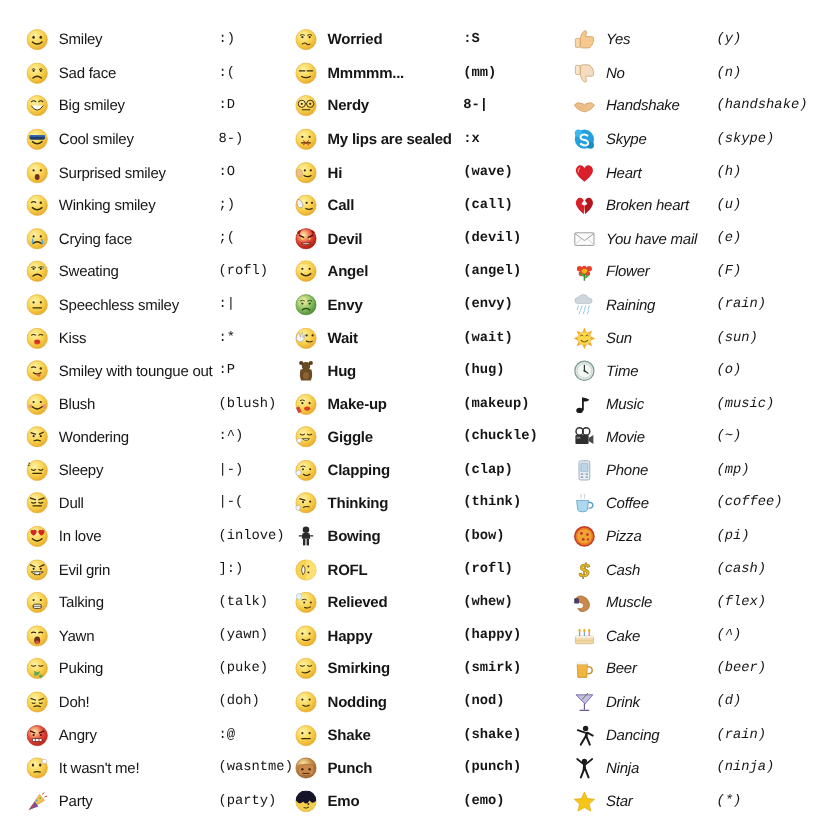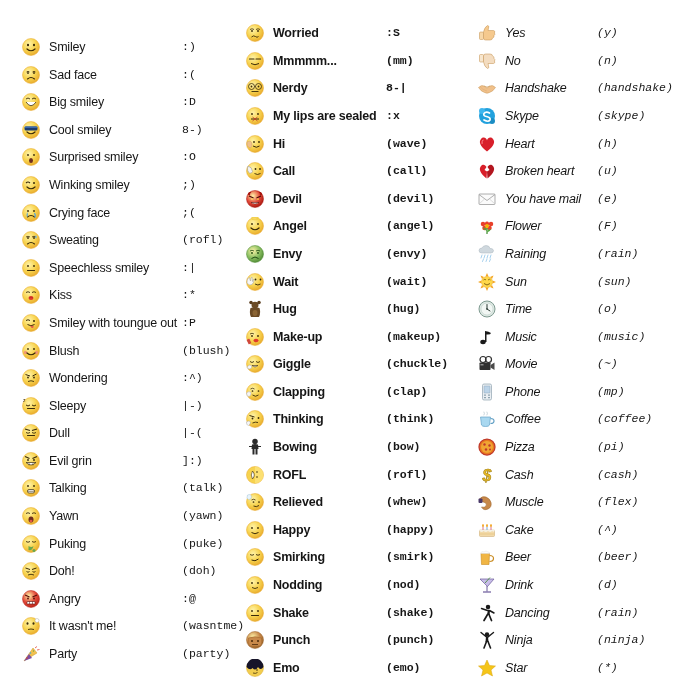--- a/index.html
+++ b/index.html
@@ -378,20 +378,39 @@
             <line x1="11" y1="23" x2="25" y2="23" stroke="#3a2a08" stroke-width="2.2" stroke-linecap="round"></line>
           </svg>
         </span>
         <span class="emo-name">Dull</span>
         <span class="emo-code">|-(</span>
       </div>
       <div class="row">
         <span class="emo-icon">
           <svg viewBox="0 0 36 36">
             <defs>
+              <radialGradient id="g16" cx="38%" cy="32%" r="72%">
+                <stop offset="0%" stop-color="#fff3a8"></stop>
+                <stop offset="55%" stop-color="#f7d34f"></stop>
+                <stop offset="100%" stop-color="#e8a92b"></stop>
+              </radialGradient>
+            </defs>
+            <circle cx="18" cy="18" r="17" fill="url(#g16)" stroke="#e8a92b" stroke-width="1"></circle>
+            <path d="M12 8 a3 3 0 0 1 5 3 a9 9 0 0 1 -5 6 a9 9 0 0 1 -5 -6 a3 3 0 0 1 5 -3 Z" fill="#d42323"></path>
+            <path d="M25 8 a3 3 0 0 1 5 3 a9 9 0 0 1 -5 6 a9 9 0 0 1 -5 -6 a3 3 0 0 1 5 -3 Z" fill="#d42323"></path>
+            <path d="M10 22 Q18 29 26 22" stroke="#3a2a08" stroke-width="2.4" fill="none" stroke-linecap="round"></path>
+          </svg>
+        </span>
+        <span class="emo-name">In love</span>
+        <span class="emo-code">(inlove)</span>
+      </div>
+      <div class="row">
+        <span class="emo-icon">
+          <svg viewBox="0 0 36 36">
+            <defs>
               <radialGradient id="g17" cx="38%" cy="32%" r="72%">
                 <stop offset="0%" stop-color="#fff3a8"></stop>
                 <stop offset="55%" stop-color="#f7d34f"></stop>
                 <stop offset="100%" stop-color="#e8a92b"></stop>
               </radialGradient>
             </defs>
             <circle cx="18" cy="18" r="17" fill="url(#g17)" stroke="#e8a92b" stroke-width="1"></circle>
             <path d="M6 9 L15 13" stroke="#3a2a08" stroke-width="2.2"></path>
             <path d="M30 9 L21 13" stroke="#3a2a08" stroke-width="2.2"></path>
             <circle cx="12" cy="16" r="1.8" fill="#3a2a08"></circle>

